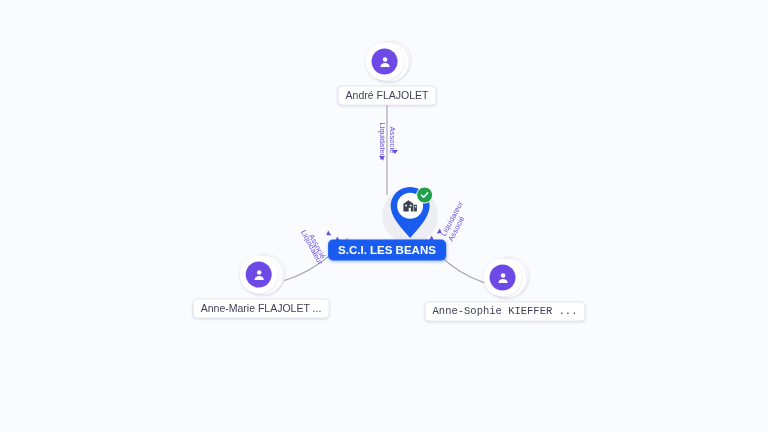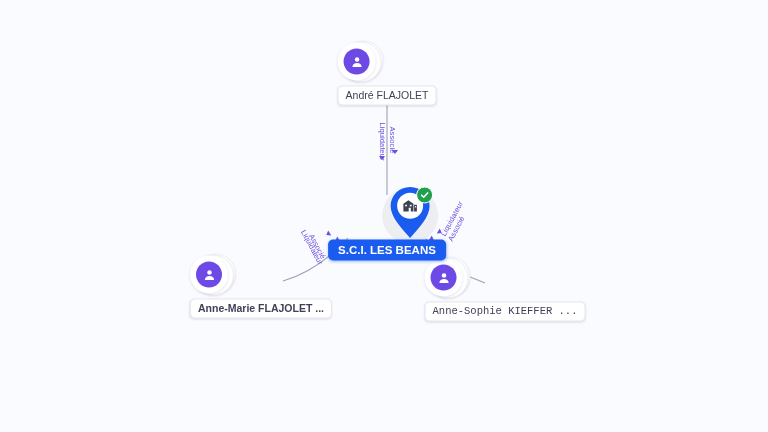--- a/index.html
+++ b/index.html
@@ -32,20 +32,21 @@
     height: 432px;
     pointer-events: none;
   }
 
   
   .node {
     position: absolute;
     transform: translate(-50%, -50%);
     display: flex;
     flex-direction: column;
+    align-items: center;
   }
 
   
   .avatar-stack {
     position: relative;
     width: 42px;
     height: 42px;
   }
   .avatar-stack .card-back2,
   .avatar-stack .card-back1 {
@@ -221,21 +222,21 @@
           <svg width="15" height="15" viewBox="0 0 24 24" fill="#ffffff">
             <circle cx="12" cy="8" r="3.6"></circle>
             <path d="M4.6 20c0-4.1 3.3-6.4 7.4-6.4s7.4 2.3 7.4 6.4z"></path>
           </svg>
         </div>
       </div>
     </div>
     <div class="name-pill">André FLAJOLET</div>
   </div>
 
-  <div class="node" style="left:261px; top:286px;font-weight:bold;">
+  <div class="node" style="left:261px; top:286px;">
     <div class="avatar-stack">
       <div class="card-back2"></div>
       <div class="card-back1"></div>
       <div class="card-front">
         <div class="avatar-disc">
           <svg width="15" height="15" viewBox="0 0 24 24" fill="#ffffff">
             <circle cx="12" cy="8" r="3.6"></circle>
             <path d="M4.6 20c0-4.1 3.3-6.4 7.4-6.4s7.4 2.3 7.4 6.4z"></path>
           </svg>
         </div>

